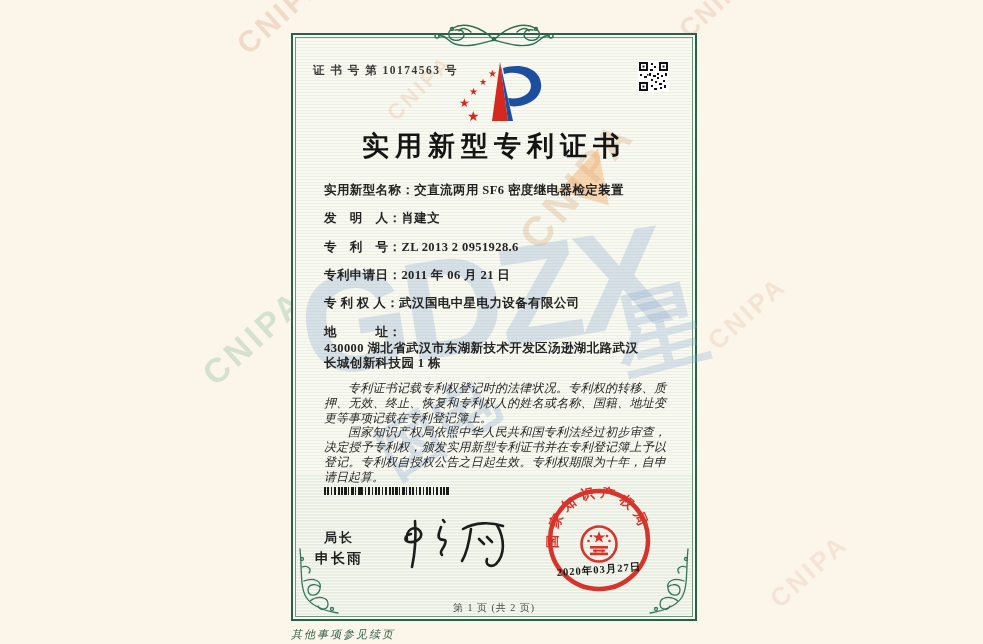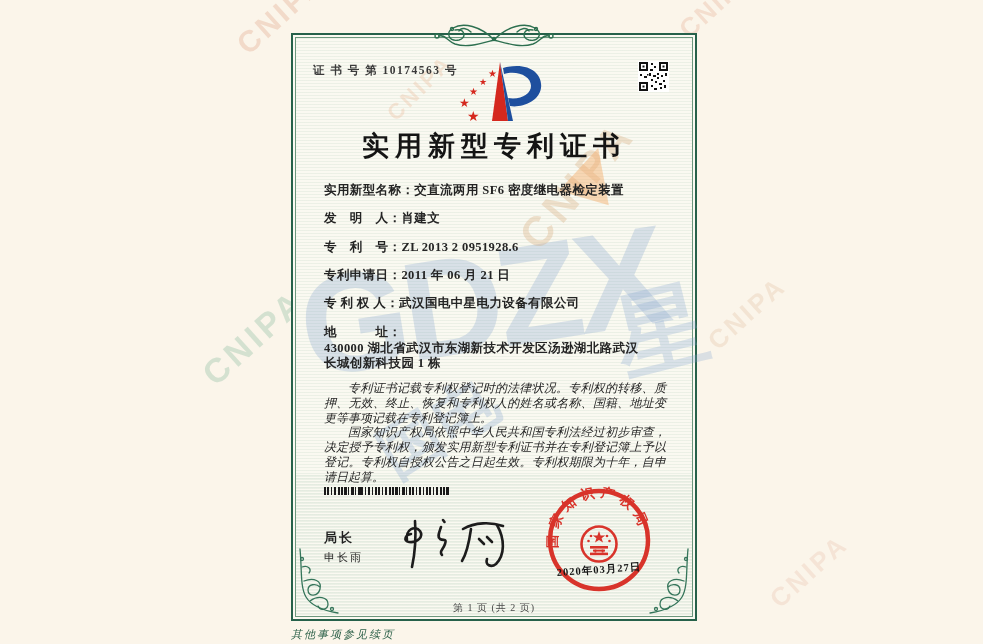--- a/index.html
+++ b/index.html
@@ -47,21 +47,21 @@
 
   .notice{position:absolute;left:31px;right:29px;top:346px;font-size:12px;line-height:14.8px;
           font-style:italic;text-align:justify;color:#262626;}
   .notice p{margin:0;text-indent:2em;}
 
   .barcode{position:absolute;left:31px;top:452px;width:126px;height:8px;
     background-image:repeating-linear-gradient(90deg,#1a1a1a 0 1.6px,transparent 1.6px 3.4px),
                      repeating-linear-gradient(90deg,#1a1a1a 0 1px,transparent 1px 7.3px);}
 
   .officer-title{position:absolute;left:31px;top:494px;font-size:13px;font-weight:bold;color:#1f1f1f;letter-spacing:2px;}
-  .officer-name{position:absolute;left:31px;top:515px;font-size:11px;font-weight:normal;color:#1f1f1f;letter-spacing:2px;}
+  .officer-name{position:absolute;left:22px;top:515px;font-size:14px;font-weight:bold;color:#1f1f1f;letter-spacing:2px;}
   .signature{position:absolute;left:100px;top:480px;width:125px;height:58px;z-index:4;}
 
   .seal{position:absolute;left:252px;top:451px;width:108px;height:108px;z-index:3;opacity:0.93;}
   .seal-date{position:absolute;left:244px;top:528px;width:124px;text-align:center;transform:rotate(-4deg);
              font-size:10.5px;font-weight:bold;color:#151515;letter-spacing:1px;z-index:4;}
 
   .page-no{position:absolute;left:0;right:0;top:566px;text-align:center;font-size:10px;color:#4a4a4a;letter-spacing:1px;}
 
   .ornament-top{position:absolute;left:50%;top:-17px;transform:translateX(-50%);width:150px;height:36px;z-index:3;}
   .corner-fl{position:absolute;width:44px;height:68px;z-index:2;}

